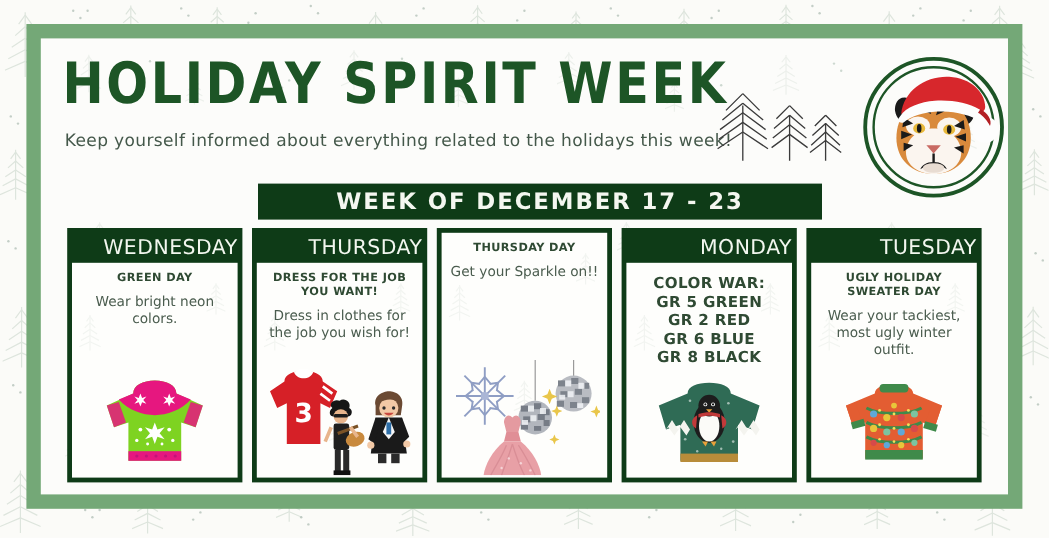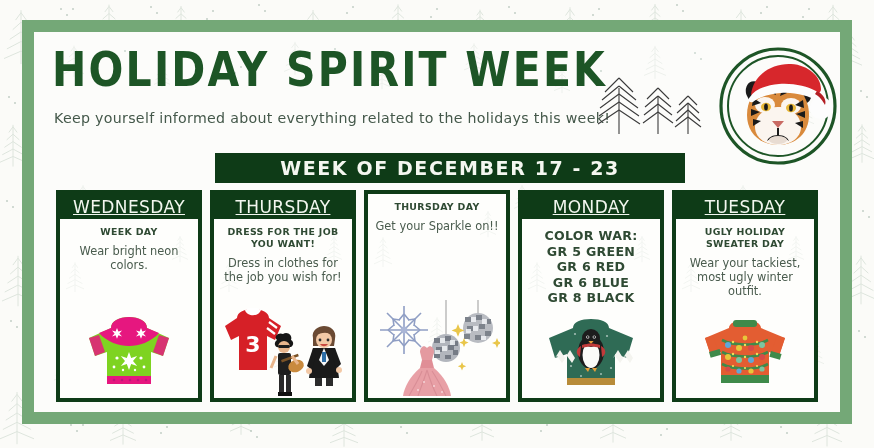--- a/index.html
+++ b/index.html
@@ -144,26 +144,25 @@
     background: #0e3b17;
     padding: 4px;
     box-sizing: border-box;
     display: flex;
     flex-direction: column;
   }
   .card-head {
     height: 25px;
     display: flex;
     align-items: center;
-    justify-content: center;
+    justify-content: flex-end;
     color: #f2f7ef;
     font-size: 17px;
     letter-spacing: .4px;
     white-space: nowrap;
-    text-decoration: underline;
   }
   .card-body {
     flex: 1;
     background: #fefefc;
     position: relative;
     overflow: hidden;
     padding: 7px 6px 4px;
     box-sizing: border-box;
     text-align: center;
   }
@@ -808,21 +807,21 @@
     <g stroke="#8fa894" stroke-width="1" fill="none">
       <line x1="9" y1="3.2" x2="9" y2="31.04"></line>
                       <path d="M9 4.48 L6.12 8.32 M9 4.48 L11.879999999999999 8.32"></path>
                       <path d="M9 9.440000000000001 L4.59 13.280000000000001 M9 9.440000000000001 L13.41 13.280000000000001"></path>
                       <path d="M9 14.4 L3.0599999999999996 18.240000000000002 M9 14.4 L14.940000000000001 18.240000000000002"></path>
                       <path d="M9 19.36 L1.5299999999999994 23.2 M9 19.36 L16.47 23.2"></path>
                       <path d="M9 24.32 L0 28.16 M9 24.32 L18 28.16"></path>
     </g>
                   </svg></div>
               </div>
-              <div class="card-heading">WEEK DAY</div>
+              <div class="card-heading">GREEN DAY</div>
               <div class="card-desc">Wear bright neon colors.</div>
               <div class="card-art">
                 <svg width="96" height="84" viewBox="0 0 96 84">
     <path d="M30 16 C30 9 38 5 48 5 C58 5 66 9 66 16 L88 26 L82 44 L70 40 L70 72 L26 72 L26 40 L14 44 L8 26 Z" fill="#7ed321"></path>
     <path d="M30 16 C30 9 38 5 48 5 C58 5 66 9 66 16 L78 21 C70 30 58 34 48 34 C38 34 26 30 18 21 Z" fill="#e6177f"></path>
     <rect x="26" y="64" width="44" height="8" fill="#e6177f"></rect>
     <path d="M8 26 L14 44 L24 40 L18 23 Z" fill="#e6177f" opacity=".85"></path>
     <path d="M88 26 L82 44 L72 40 L78 23 Z" fill="#e6177f" opacity=".85"></path>
     <g fill="#ffffff">
       <path d="M48 40 l2.2 6 6-2 -4.2 5 4.2 5 -6-2 -2.2 6 -2.2-6 -6 2 4.2-5 -4.2-5 6 2 z"></path>
@@ -1087,21 +1086,21 @@
                       <path d="M9 9.440000000000001 L4.59 13.280000000000001 M9 9.440000000000001 L13.41 13.280000000000001"></path>
                       <path d="M9 14.4 L3.0599999999999996 18.240000000000002 M9 14.4 L14.940000000000001 18.240000000000002"></path>
                       <path d="M9 19.36 L1.5299999999999994 23.2 M9 19.36 L16.47 23.2"></path>
                       <path d="M9 24.32 L0 28.16 M9 24.32 L18 28.16"></path>
     </g>
                   </svg></div>
               </div>
               <div class="card-lines">
                 <div>COLOR WAR:</div>
                 <div>GR 5 GREEN</div>
-                <div>GR 6 RED</div>
+                <div>GR 2 RED</div>
                 <div>GR 6 BLUE</div>
                 <div>GR 8 BLACK</div>
               </div>
               <div class="card-art">
                 <svg width="100" height="80" viewBox="0 0 100 80">
     <path d="M32 12 C32 6 40 3 50 3 C60 3 68 6 68 12 L92 22 L86 42 L74 38 L74 68 L26 68 L26 38 L14 42 L8 22 Z" fill="#2f6b55"></path>
     <rect x="26" y="62" width="48" height="7" fill="#b88c3a"></rect>
     <g fill="#f4f4ef">
       <path d="M14 42 l5-8 5 8 5-8 5 8 -3 5 -5-7 -5 7 -5-7 z"></path>
       <path d="M72 42 l5-8 5 8 5-8 5 8 -3 5 -5-7 -5 7 -5-7 z"></path>

